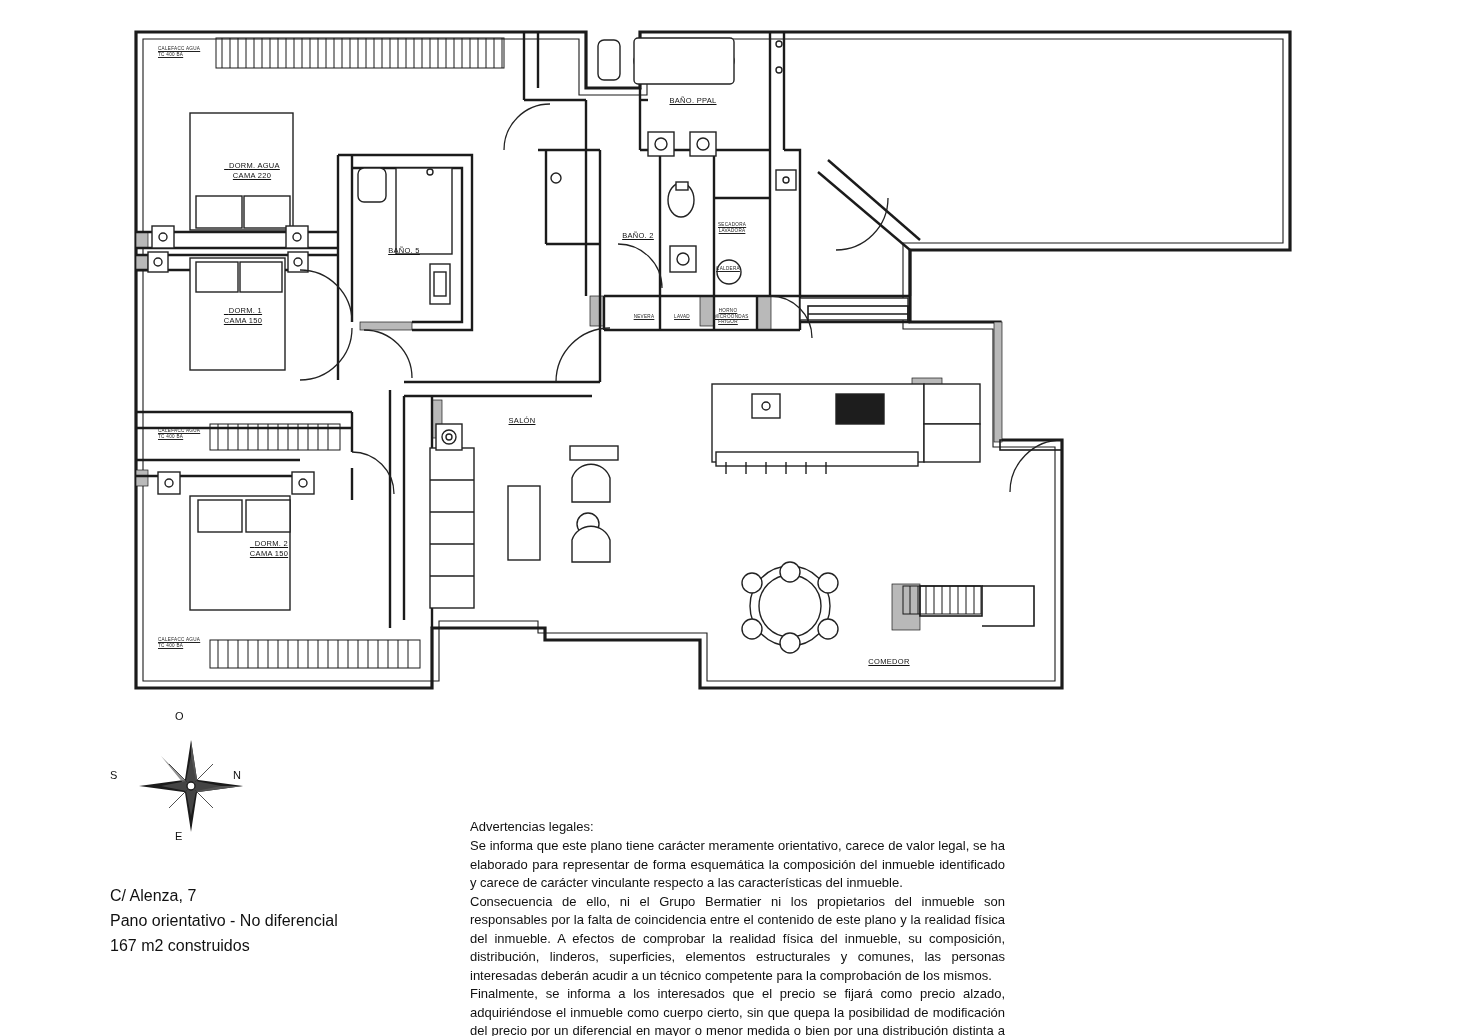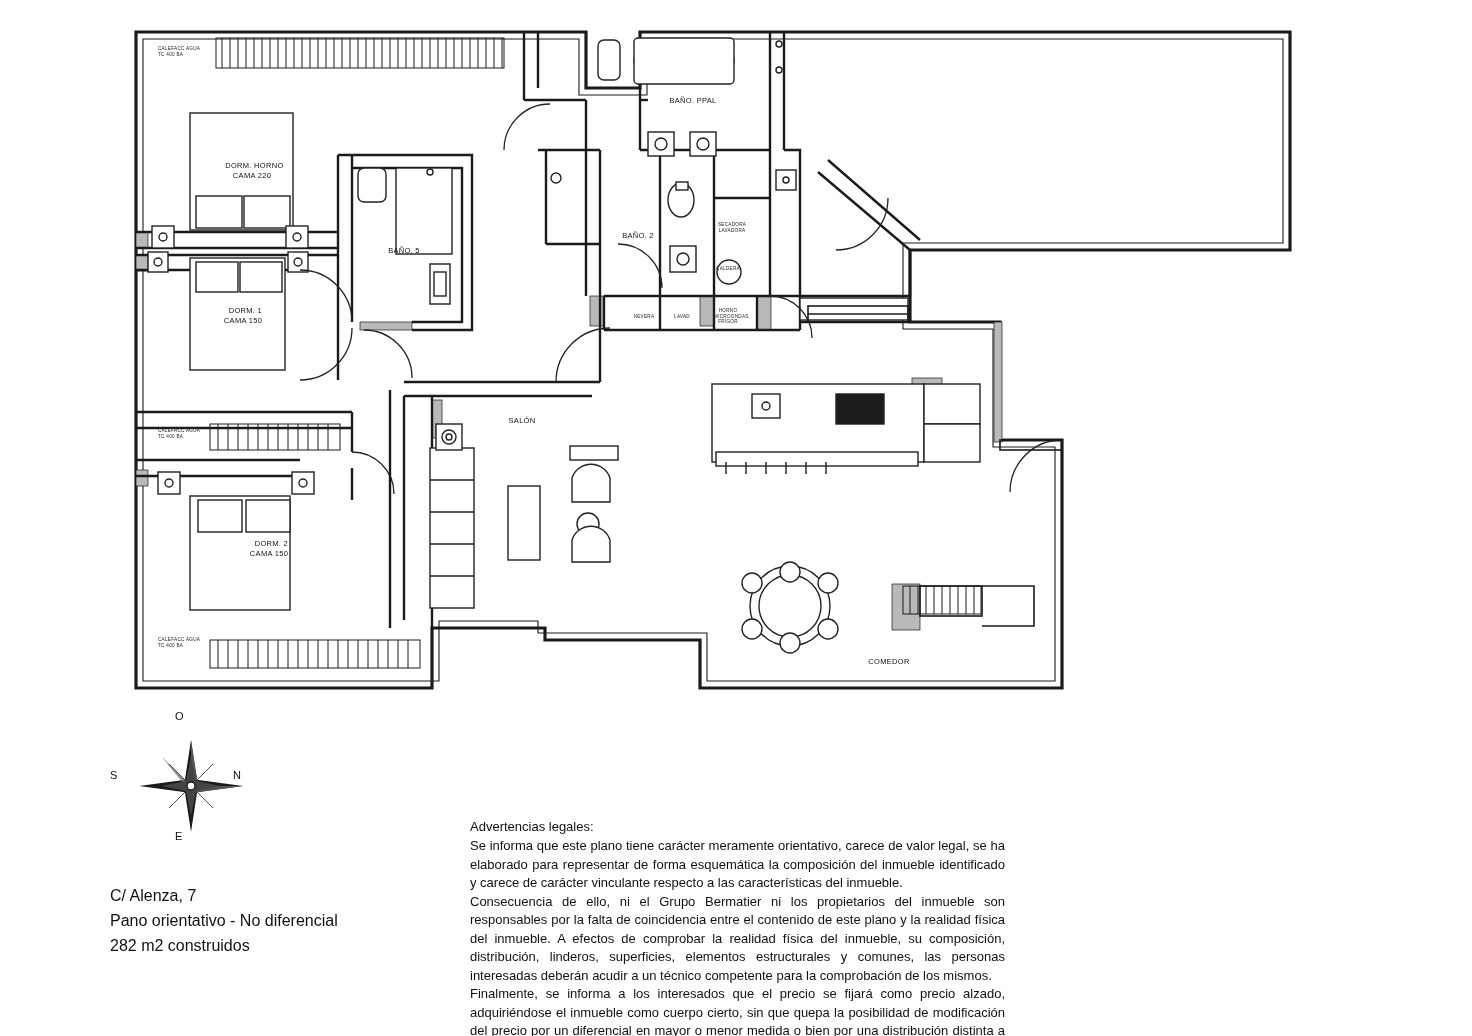--- a/index.html
+++ b/index.html
@@ -1,20 +1,20 @@
 <!DOCTYPE html>
 <html><head>
 <meta charset="utf-8">
 <style>
   html,body{margin:0;padding:0;background:#ffffff;}
   body{width:1472px;height:1036px;position:relative;overflow:hidden;
        font-family:"Liberation Sans", sans-serif;color:#111;}
   #plan{position:absolute;left:0;top:0;width:1472px;height:1036px;}
   .lbl{position:absolute;font-size:7.5px;letter-spacing:.3px;color:#111;
-       text-align:center;line-height:1.25;white-space:pre;}
+       text-align:center;line-height:1.25;white-space:pre;text-decoration:underline;}
   .tiny{font-size:4.6px;line-height:1.2;color:#222;}
   .compass-letter{position:absolute;font-size:11px;color:#111;}
   .foot{position:absolute;font-size:16px;line-height:1.55;color:#111;}
   .legal{position:absolute;left:470px;top:818px;width:535px;font-size:13px;
          line-height:1.42;color:#111;text-align:justify;}
   .legal .hdr{margin-bottom:1px;}
   .legal p{margin:0;}
 </style>
 </head>
 <body>
@@ -262,21 +262,21 @@
   <g stroke="#1b1b1b" fill="none" stroke-width="1.6">
     <rect x="808" y="306" width="100" height="16"></rect>
     <path d="M808,314 L908,314"></path>
     <rect x="1000" y="440" width="62" height="10"></rect>
     <rect x="920" y="586" width="62" height="30"></rect>
     <path d="M982,586 L1034,586 L1034,626 L982,626"></path>
   </g>
 </svg>
 
 <div class="lbl" style="left:212px;top:152px;width:80px;">
-  <span>DORM. HORNO</span><br><span>CAMA 220</span>
+  <span>DORM. AGUA</span><br><span>CAMA 220</span>
 </div>
 <div class="lbl" style="left:203px;top:297px;width:80px;">
   <span>DORM. 1</span><br><span>CAMA 150</span>
 </div>
 <div class="lbl" style="left:229px;top:530px;width:80px;">
   <span>DORM. 2</span><br><span>CAMA 150</span>
 </div>
 <div class="lbl" style="left:653px;top:96px;width:80px;">BAÑO. PPAL</div>
 <div class="lbl" style="left:364px;top:246px;width:80px;">BAÑO. 5</div>
 <div class="lbl" style="left:598px;top:231px;width:80px;">BAÑO. 2</div>
@@ -318,21 +318,21 @@
   </g>
 </svg>
 <div class="compass-letter" style="left:175px;top:710px;">O</div>
 <div class="compass-letter" style="left:175px;top:830px;">E</div>
 <div class="compass-letter" style="left:110px;top:769px;">S</div>
 <div class="compass-letter" style="left:233px;top:769px;">N</div>
 
 <div class="foot" style="left:110px;top:884px;">
   <div>C/ Alenza, 7</div>
   <div>Pano orientativo - No diferencial</div>
-  <div>282 m2 construidos</div>
+  <div>167 m2 construidos</div>
 </div>
 
 <div class="legal">
   <p class="hdr">Advertencias legales:</p>
   <p>Se informa que este plano tiene carácter meramente orientativo, carece de valor legal, se ha elaborado para representar de forma esquemática la composición del inmueble identificado y carece de carácter vinculante respecto a las características del inmueble.</p>
   <p>Consecuencia de ello, ni el Grupo Bermatier ni los propietarios del inmueble son responsables por la falta de coincidencia entre el contenido de este plano y la realidad física del inmueble. A efectos de comprobar la realidad física del inmueble, su composición, distribución, linderos, superficies, elementos estructurales y comunes, las personas interesadas deberán acudir a un técnico competente para la comprobación de los mismos.</p>
   <p>Finalmente, se informa a los interesados que el precio se fijará como precio alzado, adquiriéndose el inmueble como cuerpo cierto, sin que quepa la posibilidad de modificación del precio por un diferencial en mayor o menor medida o bien por una distribución distinta a la expuesta en el plano.</p>
 </div>
 
 </body></html>

